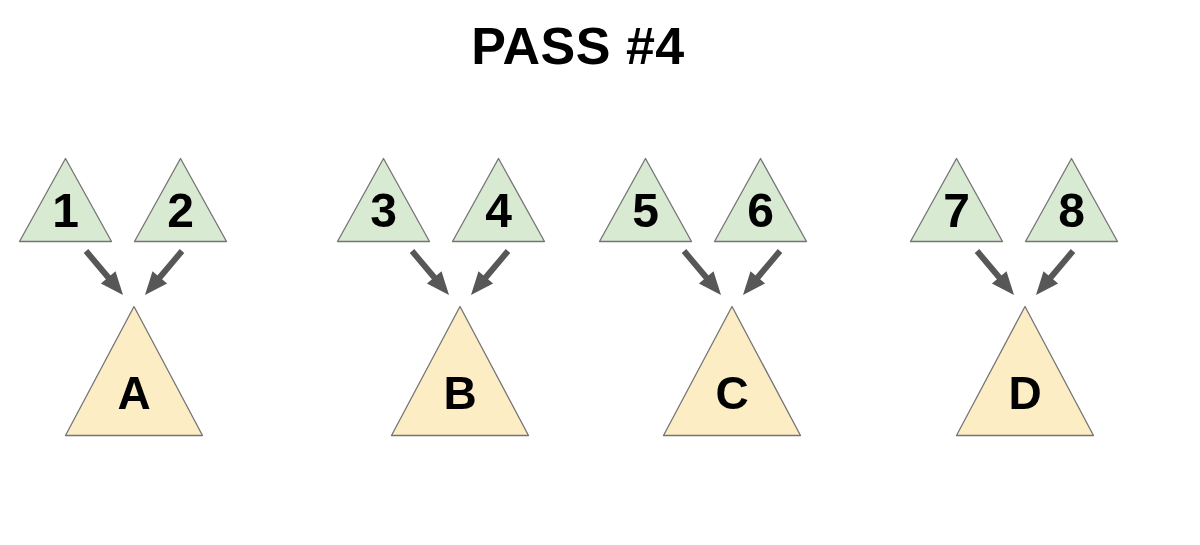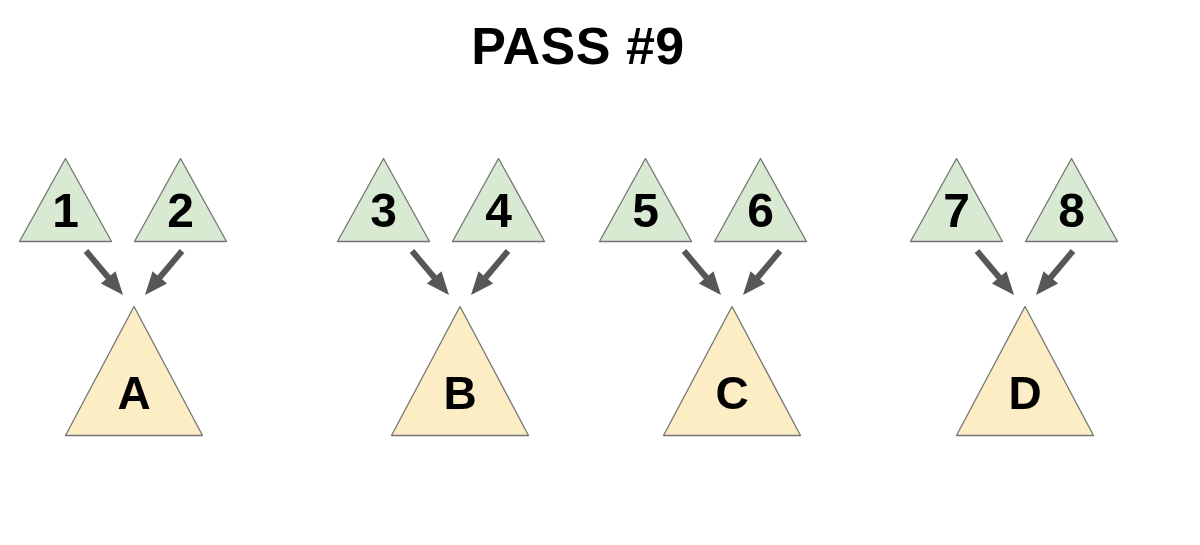--- a/index.html
+++ b/index.html
@@ -85,21 +85,21 @@
   .tri.big {
     position: absolute;
     top: 148px;
   }
 </style>
 </head>
 <body>
 
 <div class="stage">
 
-  <div class="title">PASS #9</div>
+  <div class="title">PASS #4</div>
 
   <div class="group" style="left:8px">
     <div class="small-row">
       <div class="tri small">
         <svg width="95" height="86" viewBox="0 0 95 86">
             <polygon class="in-poly" points="47.5,1.5 93.5,84.5 1.5,84.5"></polygon>
           </svg>
         <span class="tri-label num">1</span>
       </div>
       <div class="tri small">

